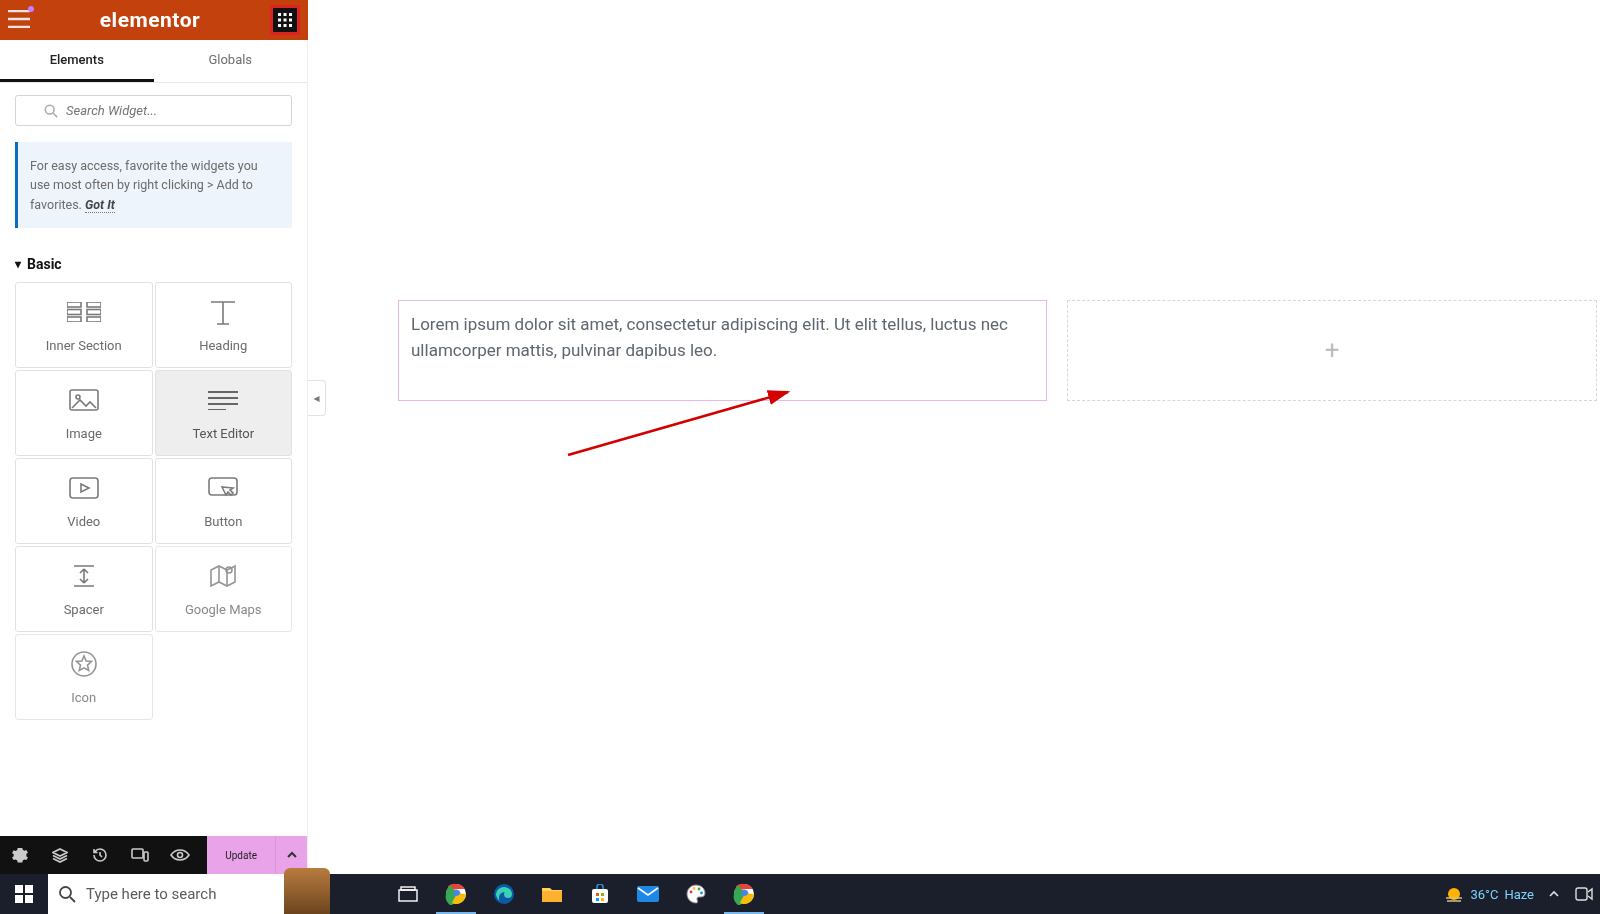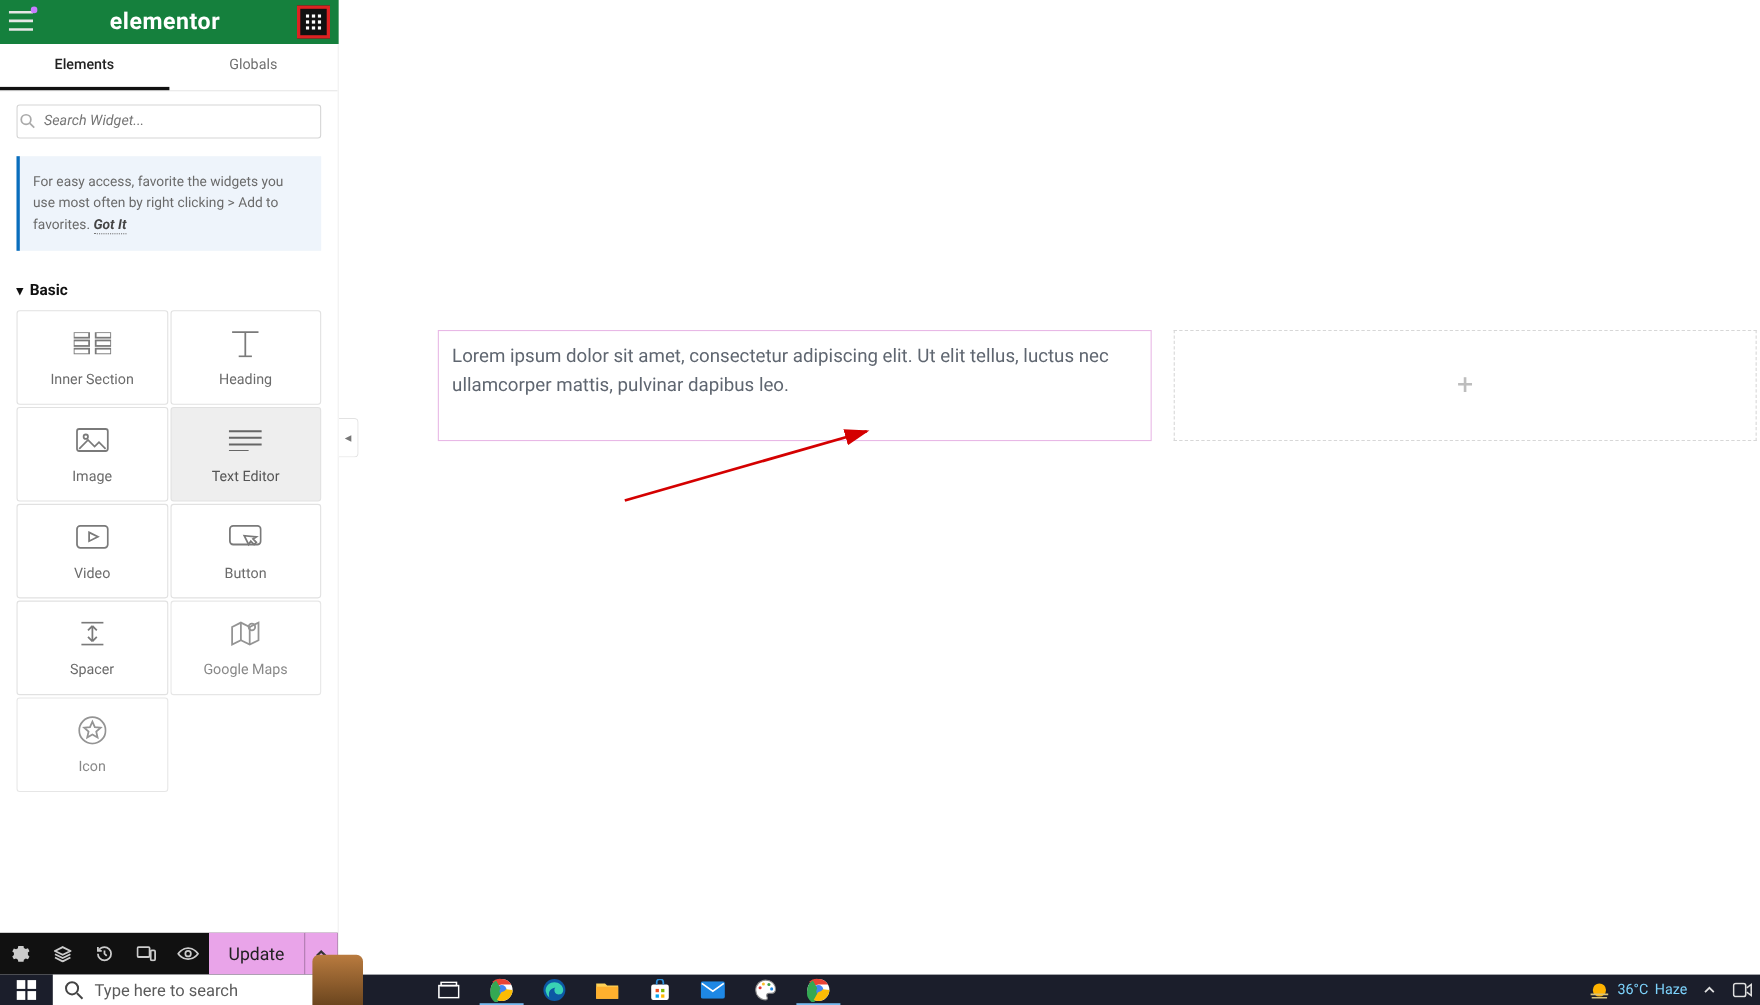--- a/index.html
+++ b/index.html
@@ -1,73 +1,73 @@
 <!DOCTYPE html>
 <html><head>
 <meta charset="utf-8">
 <style>
 * { box-sizing: border-box; margin:0; padding:0; font-family: -apple-system, BlinkMacSystemFont, 'Segoe UI', Roboto, Arial, sans-serif; }
 html,body { width:1600px; height:914px; overflow:hidden; background:#fff; }
 
 .app { display:flex; flex-direction:column; width:100%; height:100%; }
 
 
-.el-topbar { height:40px; background:#15803d; display:flex; align-items:center; padding:0 8px; position:relative; width:308px; }
+.el-topbar { height:40px; background:#c2410c; display:flex; align-items:center; padding:0 8px; position:relative; width:308px; }
 .el-topbar .left { display:flex; align-items:center; gap:8px; }
 .menu-icon { color:#e0e0e0; position:relative; width:22px; height:20px; display:inline-block; }
 .menu-icon .dot { position:absolute; right:-4px; top:-4px; width:6px; height:6px; border-radius:50%; background:#c77dff; }
 .logo { color:#fff; font-weight:700; font-size:21px; letter-spacing:0.5px; flex:1; text-align:center; }
 .apps-btn { width:30px; height:30px; display:flex; align-items:center; justify-content:center; border:3px solid #d22; background:#111; }
 .apps-btn svg { fill:#fff; }
 
 
 .workspace { display:flex; flex:1; min-height:0; }
 .side { width:308px; background:#fff; position:relative; display:flex; flex-direction:column; border-right:1px solid #eee;}
 .side-scroll { overflow-y:auto; flex:1; padding-bottom:6px; }
 
 .tabs { display:flex; border-bottom:1px solid #e6e6e6; }
 .tab { flex:1; text-align:center; padding:12px 0; font-size:13px; color:#6f6f6f; cursor:pointer; }
 .tab.active { color:#222; border-bottom:3px solid #111; font-weight:500; }
 
 .search-wrap { padding:12px 15px 10px; }
-.search-box { display:flex; align-items:flex-start; gap:8px; border:1px solid #d5d5d5; border-radius:3px; padding:7px 2px; }
+.search-box { display:flex; align-items:center; gap:8px; border:1px solid #d5d5d5; border-radius:3px; padding:7px 28px; }
 .search-box input { border:none; outline:none; flex:1; font-size:13px; font-style:italic; color:#999; background:transparent; }
 .search-icon { color:#aaa; }
 
 .hint { margin:6px 15px 24px; background:#eef4fb; border-left:3px solid #0a6ebd; padding:14px 12px; font-size:12.5px; line-height:1.55; color:#6b6b6b; }
 .hint .gotit { font-style:italic; font-weight:700; color:#444; border-bottom:1px dotted #777; cursor:pointer; }
 
 .cat-header { display:flex; align-items:center; gap:6px; font-weight:700; font-size:14px; color:#111; padding:4px 15px 10px; cursor:pointer;}
 .cat-header .chev { font-size:12px; }
 
 .grid { display:grid; grid-template-columns:1fr 1fr; gap:2px; padding:0 15px; }
 .widget { border:1px solid #e1e1e1; border-radius:3px; height:86px; display:flex; flex-direction:column; align-items:center; justify-content:center; gap:12px; color:#6b6b6b; cursor:grab; background:#fff; }
 .widget.hovered { background:#eeeeee; color:#555;text-align:center;}
 .widget .w-icon { height:28px; display:flex; align-items:center; justify-content:center; color:#888; }
 .widget .w-label { font-size:13px; }
 
 .side-foot { height:38px; background:#111; display:flex; align-items:center; color:#ccc; }
 .side-foot .f-btn { width:40px; height:38px; display:flex; align-items:center; justify-content:center; cursor:pointer; }
-.side-foot .update { flex:none; margin-left:auto; background:#e9a4e9; color:#222; font-size:16px; padding:0 18px; height:100%; display:flex; align-items:center; cursor:pointer;}
+.side-foot .update { flex:none; margin-left:auto; background:#e9a4e9; color:#222; font-size:10px; padding:0 18px; height:100%; display:flex; align-items:center; cursor:pointer;}
 .side-foot .update-chev { background:#e9a4e9; width:32px; display:flex; align-items:center; justify-content:center; height:100%; border-left:1px solid rgba(0,0,0,0.08); cursor:pointer;}
 
 
 .collapse { position:absolute; left:308px; top:380px; width:18px; height:36px; background:#fff; border:1px solid #e2e2e2; border-left:none; border-radius:0 4px 4px 0; display:flex; align-items:center; justify-content:center; font-size:12px; color:#777; cursor:pointer; z-index:5;}
 
 
 .canvas { flex:1; position:relative; background:#fff; }
 .drop-wrap { position:absolute; left:90px; right:3px; top:300px; display:flex; gap:20px; }
 .text-block { flex:1.18; border:1px solid #e8b8e6; padding:10px 12px 36px; font-size:17px; color:#5f6670; line-height:1.55; background:#fff;}
 .add-block { flex:1; border:1px dashed #d7d7d7; min-height:82px; display:flex; align-items:center; justify-content:center; color:#bdbdbd; font-size:26px; cursor:pointer;}
 
 
 .arrow-svg { position:absolute; left:255px; top:380px; width:250px; height:90px; pointer-events:none; }
 
 
-.taskbar { height:28px; background:#1b1e2b; display:flex; align-items:center; color:#fff; font-size:13px; position:relative;}
+.taskbar { height:40px; background:#1b1e2b; display:flex; align-items:center; color:#fff; font-size:13px; position:relative;}
 .taskbar .tb-left { display:flex; align-items:center; height:100%; }
 .start-btn { width:48px; height:100%; display:flex; align-items:center; justify-content:center; cursor:pointer; }
 .searchbar { background:#fff; height:100%; width:280px; display:flex; align-items:center; padding:0 10px; gap:10px; color:#5b5b5b; cursor:text; position:relative;}
 .searchbar .cortana { position:absolute; right:-2px; bottom:0; width:46px; height:46px; border-radius:6px 6px 0 0; overflow:hidden; background:linear-gradient(#b97b3f,#6b451e); pointer-events:none;}
 .tb-icons { display:flex; align-items:center; height:100%; margin-left:56px; gap:0;}
 .tb-icon { width:48px; height:100%; display:flex; align-items:center; justify-content:center; cursor:pointer; position:relative;}
 .tb-icon.active::after{content:""; position:absolute; bottom:0; left:4px; right:4px; height:2px; background:#76b9ed;}
 .tb-right { margin-left:auto; display:flex; align-items:center; gap:10px; padding-right:6px; height:100%; }
 .weather { display:flex; align-items:center; gap:6px; font-size:13px; color:#7dd3fc; }
 .tray-ic { width:20px; height:20px; display:flex; align-items:center; justify-content:center; color:#e0e0e0; cursor:pointer;}

